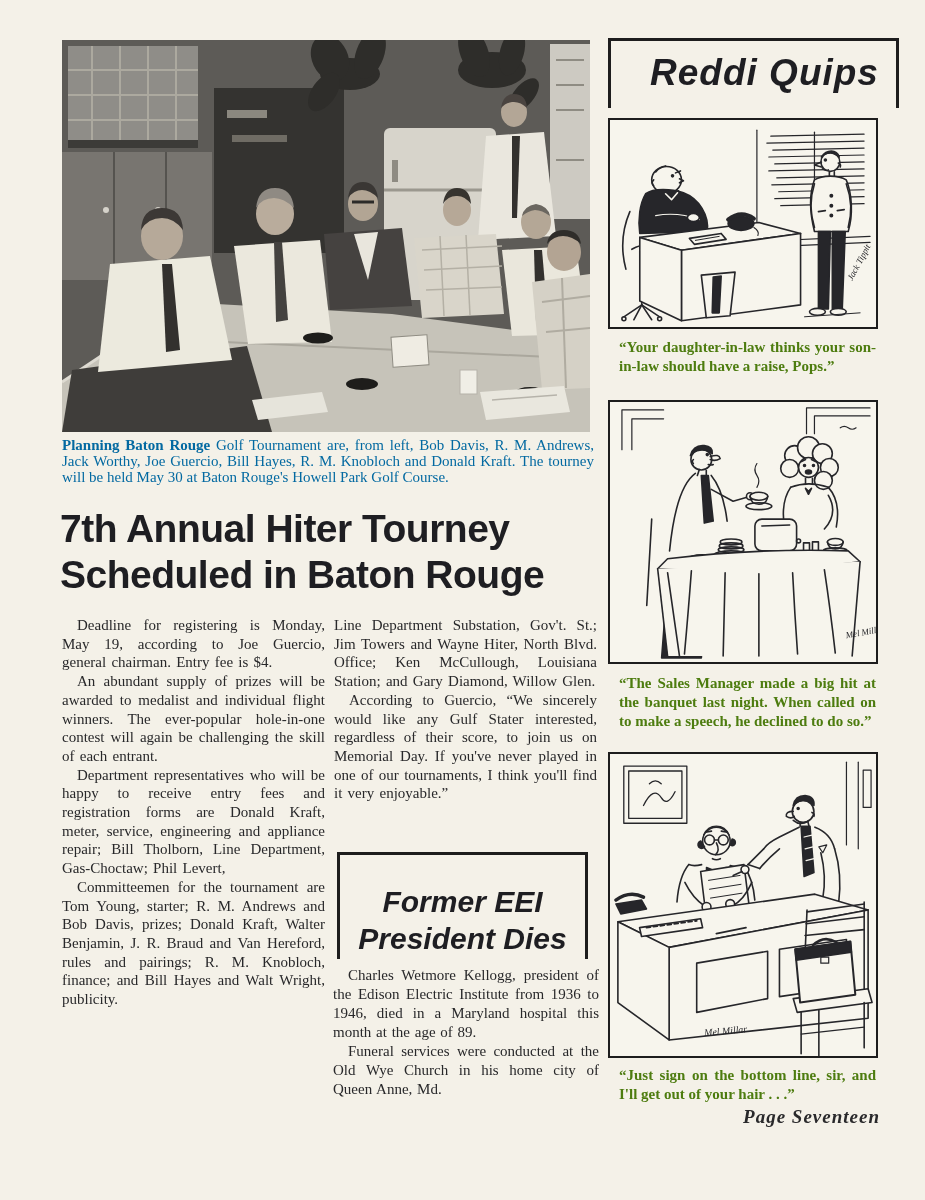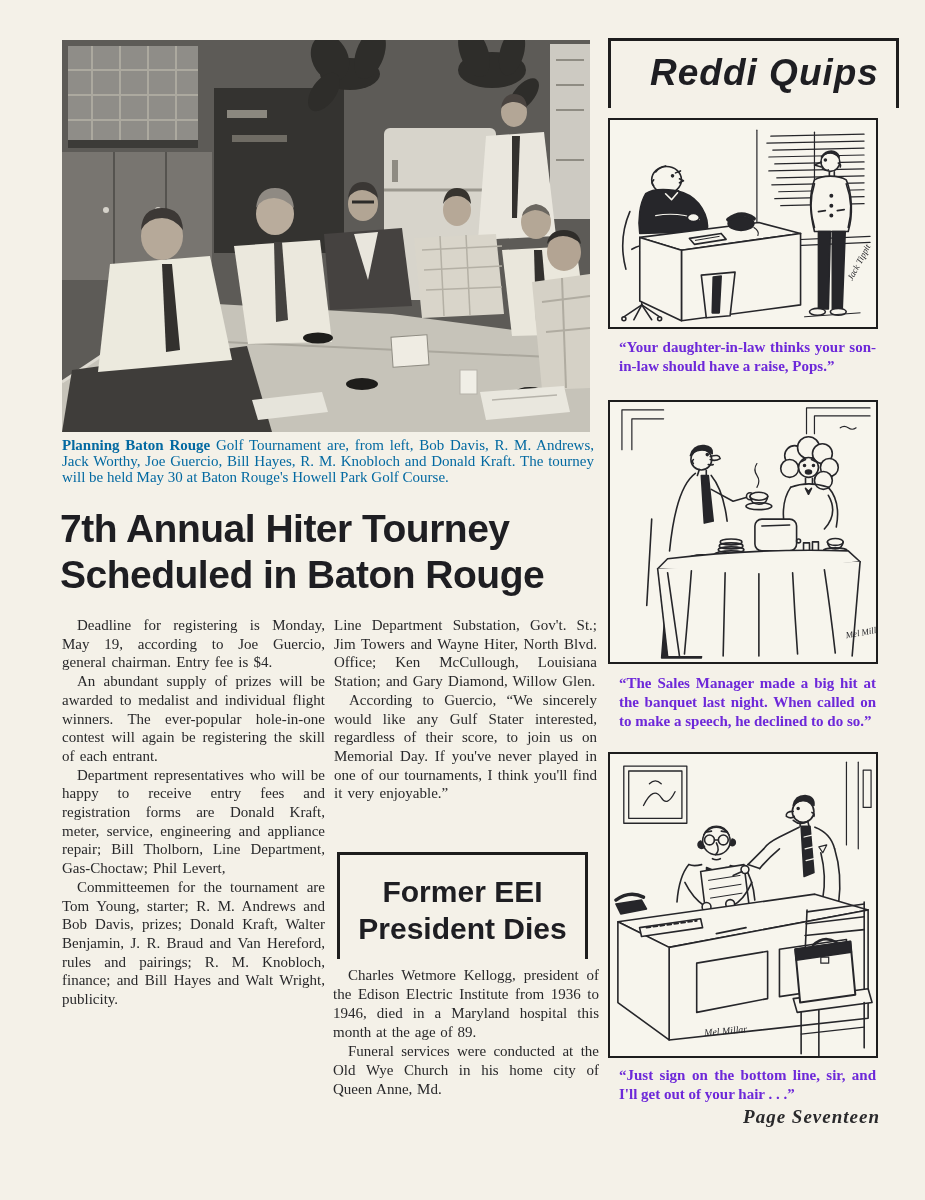--- a/index.html
+++ b/index.html
@@ -30,22 +30,22 @@
   .col1{left:62px;}
   .col2{left:334px;}
   .col p{margin:0;text-indent:15px;}
   
   .eei-box{
     position:absolute;left:337px;top:852px;width:245px;height:104px;
     border:3px solid #1d1d1d;border-bottom:none;background:transparent;
     text-align:center;
   }
   .eei-title{
-    margin-top:18px;
-    font-family:"Liberation Sans", sans-serif;font-weight:bold;
+    margin-top:28px;
+    font-family:"Liberation Sans", sans-serif;font-style:italic;font-weight:bold;
     font-size:30px;line-height:37px;color:#1e1e22;
   }
   .eei-body{
     position:absolute;left:333px;top:966px;width:266px;
     font-size:15px;line-height:19px;text-align:justify;word-spacing:1px;
   }
   .eei-body p{margin:0;text-indent:15px;}
   
   .rq-box{
     position:absolute;left:608px;top:38px;width:263px;height:67px;
@@ -57,21 +57,21 @@
     font-size:37px;color:#1e1e22;letter-spacing:1px;
   }
   .panel{position:absolute;left:608px;width:270px;border:2.5px solid #1d1d1d;
          background:#f7f5ed;box-sizing:border-box;}
   .panel svg{display:block;width:100%;height:100%;}
   .panel1{top:118px;height:211px;}
   .panel2{top:400px;height:264px;}
   .panel3{top:752px;height:306px;}
   .quip-caption{
     position:absolute;left:619px;width:257px;
-    font-size:15px;font-weight:bold;line-height:19px;text-align:justify;color:#6d28d9;
+    font-size:15px;font-weight:bold;line-height:19px;text-align:justify;color:#4d7c0f;
   }
   .cap1{top:338px;}
   .cap2{top:674px;}
   .cap3{top:1066px;}
   
   .page-number{
     position:absolute;right:45px;top:1106px;
     font-style:italic;font-weight:bold;font-size:19px;color:#29292b;
     letter-spacing:1px;
     text-align:right;
@@ -216,21 +216,21 @@
 
   <div class="photo-caption"><span class="cap-lead">Planning Baton Rouge</span><span> Golf Tournament are, from left, Bob Davis, R. M. Andrews, Jack Worthy, Joe Guercio, Bill Hayes, R. M. Knobloch and Donald Kraft. The tourney will be held May 30 at Baton Rouge's Howell Park Golf Course.</span></div>
 
   <div class="headline">
     <div>7th Annual Hiter Tourney</div>
     <div>Scheduled in Baton Rouge</div>
   </div>
 
   <div class="col col1">
     <p>Deadline for registering is Monday, May 19, according to Joe Guercio, general chairman. Entry fee is $4.</p>
-    <p>An abundant supply of prizes will be awarded to medalist and individual flight winners. The ever-popular hole-in-one contest will again be registering the skill of each entrant.</p>
+    <p>An abundant supply of prizes will be awarded to medalist and individual flight winners. The ever-popular hole-in-one contest will again be challenging the skill of each entrant.</p>
     <p>Department representatives who will be happy to receive entry fees and registration forms are Donald Kraft, meter, service, engineering and appliance repair; Bill Tholborn, Line Department, Gas-Choctaw; Phil Levert,</p>
     <p>Committeemen for the tournament are Tom Young, starter; R. M. Andrews and Bob Davis, prizes; Donald Kraft, Walter Benjamin, J. R. Braud and Van Hereford, rules and pairings; R. M. Knobloch, finance; and Bill Hayes and Walt Wright, publicity.</p>
   </div>
 
   <div class="col col2">
     <p style="text-indent:0;">Line Department Substation, Gov't. St.; Jim Towers and Wayne Hiter, North Blvd. Office; Ken McCullough, Louisiana Station; and Gary Diamond, Willow Glen.</p>
     <p>According to Guercio, “We sincerely would like any Gulf Stater interested, regardless of their score, to join us on Memorial Day. If you've never played in one of our tournaments, I think you'll find it very enjoyable.”</p>
   </div>
 
   <div class="eei-box">

